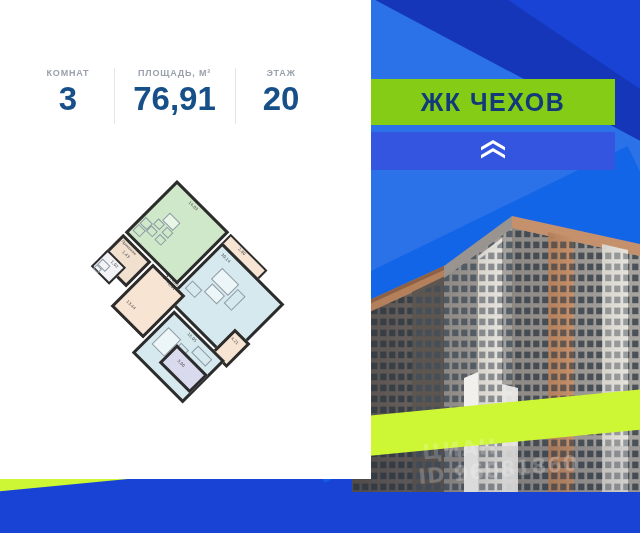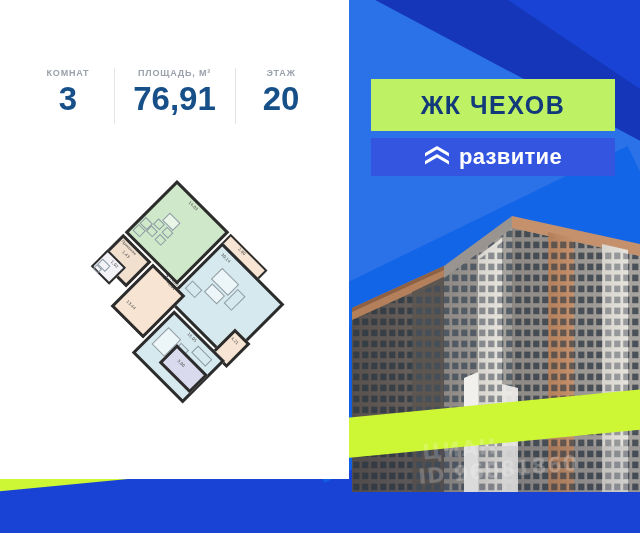--- a/index.html
+++ b/index.html
@@ -49,35 +49,35 @@
     transform:rotate(-5deg);white-space:nowrap;
     font-family:"DejaVu Sans",sans-serif;
   }
   .watermark .wm-top{
     position:absolute;top:-24px;left:6px;color:rgba(255,255,255,.20);
   }
 
   
   .logo-block{position:absolute;left:371px;top:79px;width:244px;}
   .logo-main{
-    background:#bef264;height:52px;display:flex;align-items:center;justify-content:center;
+    background:#84cc16;height:46px;display:flex;align-items:center;justify-content:center;
   }
   .logo-main-text{
     color:#123a7a;font-size:25px;font-weight:bold;letter-spacing:1.5px;
   }
   .logo-sub{
     background:#3355e0;height:38px;margin-top:7px;
     display:flex;align-items:center;justify-content:center;gap:9px;
   }
   .chev-icon{display:block;}
   .logo-sub-text{color:#ffffff;font-size:22px;font-weight:bold;letter-spacing:.3px;}
 
   
   .card{
-    position:absolute;left:0;top:0;width:349px;height:479px;background:#ffffff;
+    position:absolute;left:0;top:0;width:349px;height:479px;background:#ffffff;padding-left:22px;
   }
 
   
   .stats{
     position:absolute;left:22px;top:66px;width:305px;height:62px;
     display:flex;align-items:stretch;
   }
   .stat{flex:0 0 auto;display:flex;flex-direction:column;align-items:center;justify-content:flex-start;}
   .stat.rooms{width:92px;}
   .stat.area{width:120px;}
@@ -218,21 +218,20 @@
     <div class="logo-main">
       <span class="logo-main-text">ЖК ЧЕХОВ</span>
     </div>
     <div class="logo-sub">
       <span class="chev-icon">
         <svg width="26" height="22" viewBox="0 0 26 22">
           <polygon points="13,2 25,9 25,12.4 13,5.4 1,12.4 1,9" fill="#ffffff"></polygon>
           <polygon points="13,10 25,17 25,20.4 13,13.4 1,20.4 1,17" fill="#ffffff"></polygon>
         </svg>
       </span>
-      <span class="logo-sub-text">развитие</span>
     </div>
   </div>
 
   <div class="card">
 
     <div class="stats">
       <div class="stat rooms">
         <span class="stat-label">КОМНАТ</span>
         <span class="stat-value">3</span>
       </div>

